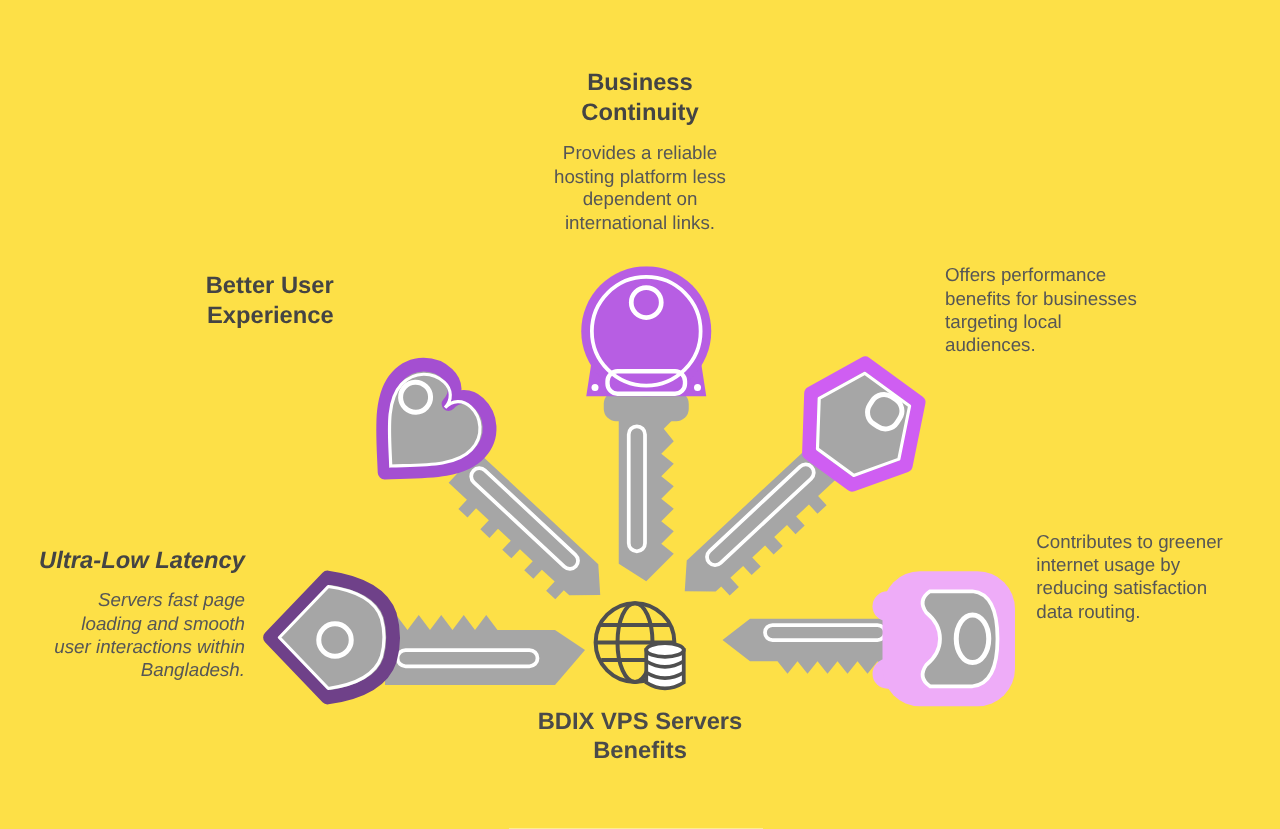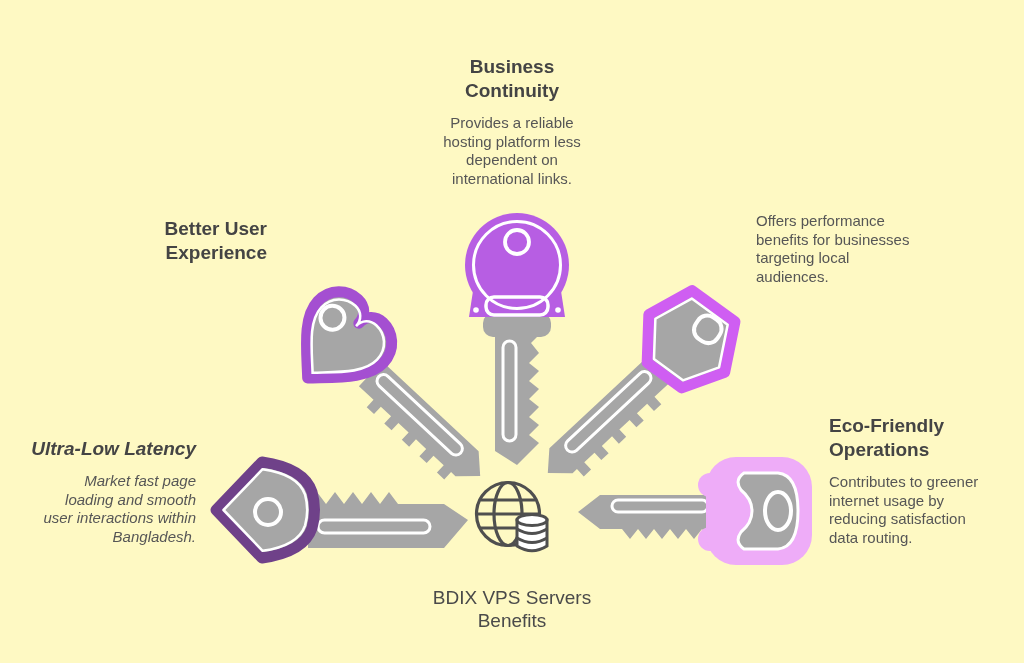--- a/index.html
+++ b/index.html
@@ -1,40 +1,40 @@
 <!DOCTYPE html>
 <html><head>
 <meta charset="utf-8">
 <style>
   html,body { margin:0; padding:0; background:#ffffff; }
   .canvas {
     position:relative; width:1024px; height:663px; overflow:hidden;
-    background:#fef9c3; font-family:"Liberation Sans", sans-serif;
+    background:#fde047; font-family:"Liberation Sans", sans-serif;
   }
   .benefit { position:absolute; }
   .benefit h3 {
     margin:0; font-weight:700; font-size:19px; line-height:24px;
     color:#444444; white-space:pre-line;
   }
   .benefit p {
     margin:11px 0 0 0; font-size:15px; line-height:18.5px;
     color:#565656; white-space:pre-line;
   }
   .align-center { text-align:center; }
   .align-right  { text-align:right; }
   .align-left   { text-align:left; }
   .key { position:absolute; }
   .key svg { display:block; }
   .k2 { transform:rotate(43deg);  transform-origin:56px 56px; }
   .k3 { transform:rotate(137deg); transform-origin:56px 56px; }
   .k5 { transform:rotate(180deg); transform-origin:56px 57px; }
   .center-icon { position:absolute; left:472px; top:477px; }
   .center-label {
-    position:absolute; left:382px; top:586px; width:260px;
-    text-align:center; font-weight:400; font-size:19px; line-height:23px;
+    position:absolute; left:382px; top:566px; width:260px;
+    text-align:center; font-weight:700; font-size:19px; line-height:23px;
     color:#4a4a4a; white-space:pre-line;
   }
 </style>
 </head>
 <body>
 
 <div class="canvas">
 
   <div class="benefit align-center" style="left:412px; top:55px; width:200px;">
     <h3>Business
@@ -52,29 +52,27 @@
 
   <div class="benefit align-left" style="left:756px; top:201px; width:200px;">
     <p>Offers performance
 benefits for businesses
 targeting local
 audiences.</p>
   </div>
 
   <div class="benefit align-right" style="left:6px; top:437px; width:190px;font-style:italic;">
     <h3>Ultra-Low Latency</h3>
-    <p>Market fast page
+    <p>Servers fast page
 loading and smooth
 user interactions within
 Bangladesh.</p>
   </div>
 
   <div class="benefit align-left" style="left:829px; top:414px; width:195px;">
-    <h3>Eco-Friendly
-Operations</h3>
     <p>Contributes to greener
 internet usage by
 reducing satisfaction
 data routing.</p>
   </div>
 
   <div class="key" style="left:459px; top:213px;">
     <svg width="116" height="256" viewBox="0 0 116 256">
       <path d="M36,112 V238 L58,252 L80,230 L70,222 L80,212 L70,204 L80,194 L70,186 L80,176 L70,168 L80,158 L70,150 L80,140 L72,130 L80,122 V112 Z" fill="#a6a6a6"></path>
       <rect x="24" y="100" width="68" height="24" rx="10" fill="#a6a6a6"></rect>

